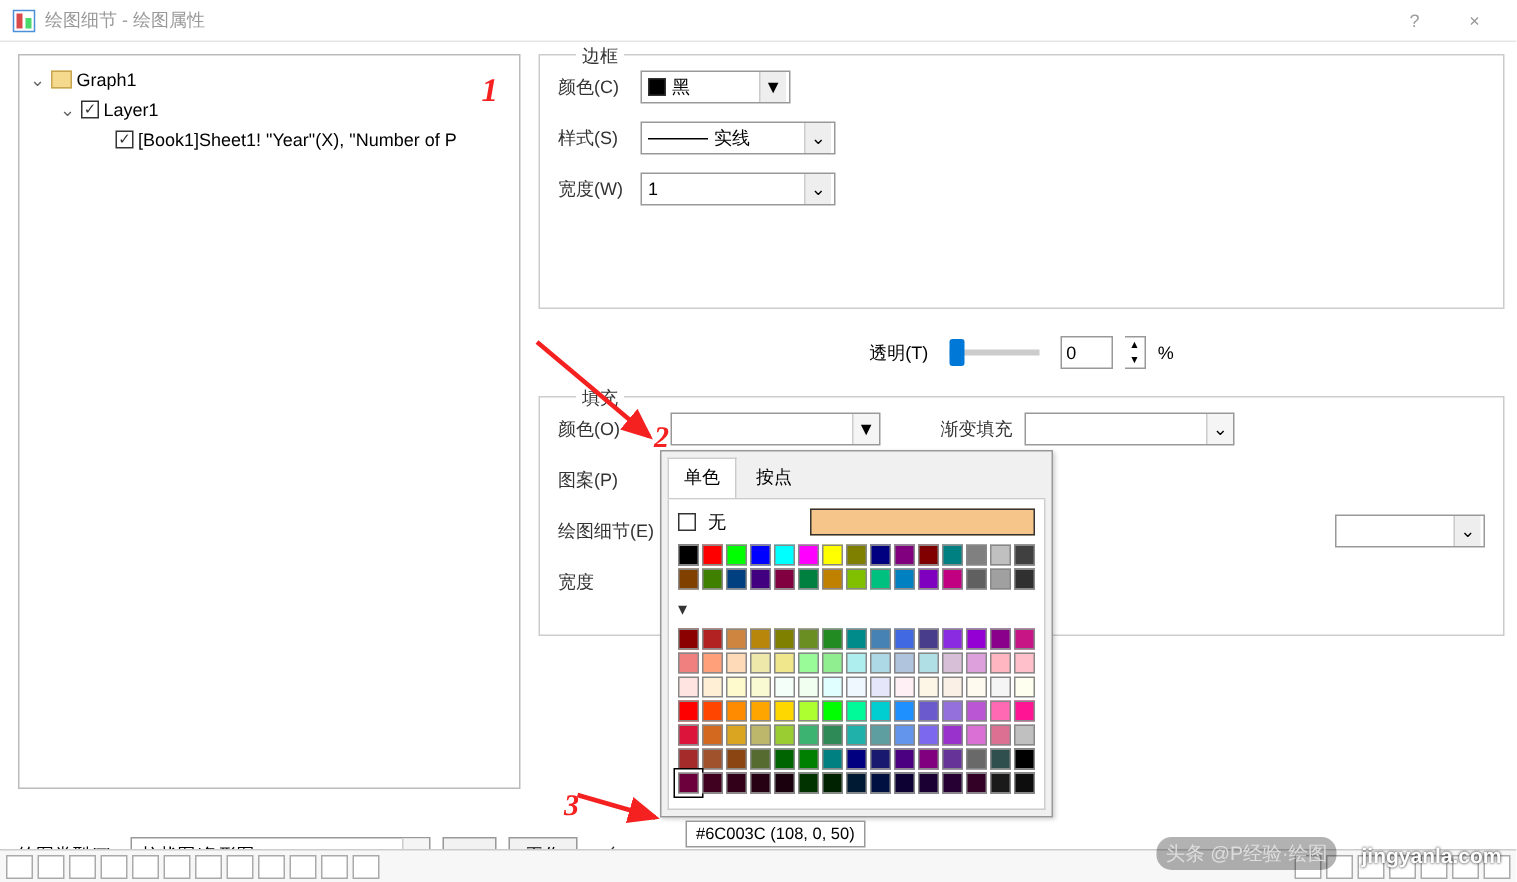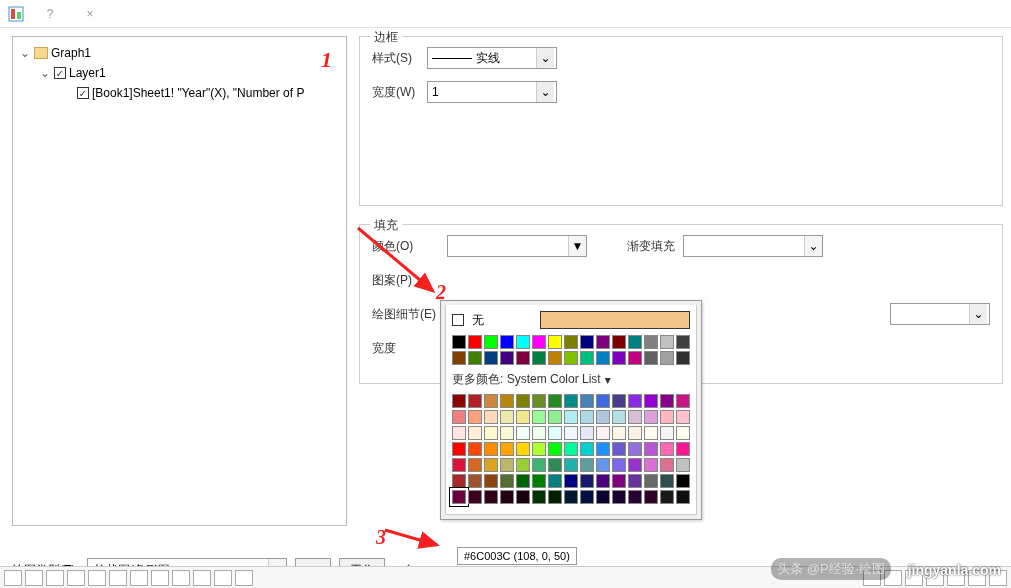--- a/index.html
+++ b/index.html
@@ -15,21 +15,21 @@
 .tree-item .chev { width: 12px; display: inline-block; text-align: center; color: #666; }
 .tree-item .folder { width: 14px; height: 12px; background: #f5d98c; border: 1px solid #c8a650; margin: 0 3px; }
 .tree-item .cb { width: 12px; height: 12px; border: 1px solid #333; margin: 0 3px; display: flex; align-items: center; justify-content: center; font-size: 10px; color: #333; }
 .tree-item.sel { background: #fff; }
 .red-1 { position: absolute; color: #f52020; font-size: 22px; font-weight: bold; right: 14px; top: 10px; font-family: "Times New Roman", serif; font-style: italic; }
 .right-panel { flex: 1; padding: 8px 8px 0 8px; position: relative; }
 .tabs { display: flex; border-bottom: 1px solid #ccc; margin-bottom: 6px; }
 .tab { padding: 4px 14px; color: #333; cursor: pointer; }
 .tab.active { border: 3px solid #f52020; border-bottom: 3px solid #f52020; background: #fff; position: relative; }
 .section-border { border: 1px solid #ccc; padding: 10px 12px 14px 12px; position: relative; margin-bottom: 18px; display: flex; }
-.section-label { position: absolute; top: -8px; left: 10px; background: #fff; padding: 0 4px; color: #333; }
+.section-label { position: absolute; top: -8px; left: 24px; background: #fff; padding: 0 4px; color: #333; }
 .form-row { display: flex; align-items: center; margin-bottom: 12px; height: 22px; }
 .form-row label { width: 55px; color: #333; }
 .select-box { border: 1px solid #999; height: 22px; display: flex; align-items: center; padding: 0 4px; background: #fff; min-width: 100px; position: relative; }
 .select-box .arrow { position: absolute; right: 2px; top: 0; width: 18px; height: 100%; display: flex; align-items: center; justify-content: center; background: #eee; border-left: 1px solid #ccc; }
 .select-box.wide { min-width: 130px; }
 .color-chip { width: 12px; height: 12px; background: #000; margin-right: 4px; border: 1px solid #333; }
 .preview-col { flex: 1; position: relative; }
 .preview-box { border: 1px solid #bbb; width: 200px; height: 130px; margin: 0 auto; display: flex; align-items: center; justify-content: center; }
 .preview-swatch { width: 150px; height: 100px; background: #f5c58a; border: 1px solid #000; }
 .transparency-row { display: flex; align-items: center; justify-content: center; gap: 8px; }
@@ -77,20 +77,21 @@
 <body>
 
 <div class="titlebar">
   <span class="icon">
     <svg viewBox="0 0 16 16">
         <rect x="1" y="1" width="14" height="14" fill="#fff" stroke="#4a90d9"></rect>
         <rect x="3" y="3" width="4" height="10" fill="#d94a4a"></rect>
         <rect x="9" y="6" width="4" height="7" fill="#4ad96a"></rect>
       </svg>
   </span>
+  <span class="title">绘图细节 - 绘图属性</span>
   <div class="btn">?</div>
   <div class="btn">×</div>
 </div>
 
 <div class="main">
 
   <div class="tree-panel">
     <div class="tree-content">
       <div class="tree-item">
         <span class="chev">⌄</span>
@@ -109,37 +110,57 @@
     </div>
     <span class="red-1">1</span>
   </div>
 
   <div class="right-panel">
 
     <div class="section-border" style="height:170px">
       <div style="width:230px">
         <span class="section-label">边框</span>
         <div class="form-row">
+          <label>颜色(C)</label>
+          <div class="select-box">
+            <span class="color-chip"></span>
+            <span>黑</span>
+            <span class="arrow">▼</span>
+          </div>
+        </div>
+        <div class="form-row">
           <label>样式(S)</label>
           <div class="select-box wide">
             <span class="line-preview"></span>
             <span>实线</span>
             <span class="arrow">⌄</span>
           </div>
         </div>
         <div class="form-row">
           <label>宽度(W)</label>
           <div class="select-box wide">
             <span>1</span>
             <span class="arrow">⌄</span>
           </div>
         </div>
       </div>
     </div>
 
+    <div class="transparency-row">
+      <label>透明(T)</label>
+      <div class="slider-track">
+        <div class="slider-thumb"></div>
+      </div>
+      <input class="num-input" value="0" style="">
+      <div class="spinner">
+          <div>▲</div>
+          <div>▼</div>
+        </div>
+      <span>%</span>
+    </div>
 
     <div class="section-border fill-section" style="margin-top:18px;height:160px">
       <span class="section-label">填充</span>
       <div class="fill-rows" style="width:100%">
         <div class="form-row">
           <label>颜色(O)</label>
           <div class="select-box widesel">
               <span class="arrow">▼</span>
             </div>
           <label style="width:auto;margin-left:40px">渐变填充</label>
@@ -179,20 +200,24 @@
   <defs>
       <marker id="ah2" markerWidth="8" markerHeight="8" refX="6" refY="3" orient="auto">
         <path d="M0,0 L7,3 L0,6 Z" fill="#f52020"></path>
       </marker>
     </defs>
   <line x1="3" y1="3" x2="55" y2="18" stroke="#f52020" stroke-width="3" marker-end="url(#ah2)"></line>
 </svg>
 <span class="red-3">3</span>
 
 <div class="color-popup">
+  <div class="color-tabs">
+    <div class="color-tab">单色</div>
+    <div class="color-tab inactive">按点</div>
+  </div>
   <div class="color-body">
     <div class="none-row">
       <span class="none-cb"></span>
       <span>无</span>
       <div class="big-swatch"></div>
     </div>
     <div class="color-grid" id="grid1">
         <div class="color-cell" style="background: rgb(0, 0, 0);"></div>
         <div class="color-cell" style="background: rgb(255, 0, 0);"></div>
         <div class="color-cell" style="background: rgb(0, 255, 0);"></div>
@@ -218,21 +243,20 @@
         <div class="color-cell" style="background: rgb(128, 192, 0);"></div>
         <div class="color-cell" style="background: rgb(0, 192, 128);"></div>
         <div class="color-cell" style="background: rgb(0, 128, 192);"></div>
         <div class="color-cell" style="background: rgb(128, 0, 192);"></div>
         <div class="color-cell" style="background: rgb(192, 0, 128);"></div>
         <div class="color-cell" style="background: rgb(96, 96, 96);"></div>
         <div class="color-cell" style="background: rgb(160, 160, 160);"></div>
         <div class="color-cell" style="background: rgb(48, 48, 48);"></div>
       </div>
     <div class="more-row">
-      <span>更多颜色: System Color List</span>
       <span>▾</span>
     </div>
     <div class="color-grid2" id="grid2">
         <div class="color-cell" style="background: rgb(139, 0, 0);"></div>
         <div class="color-cell" style="background: rgb(178, 34, 34);"></div>
         <div class="color-cell" style="background: rgb(205, 133, 63);"></div>
         <div class="color-cell" style="background: rgb(184, 134, 11);"></div>
         <div class="color-cell" style="background: rgb(128, 128, 0);"></div>
         <div class="color-cell" style="background: rgb(107, 142, 35);"></div>
         <div class="color-cell" style="background: rgb(34, 139, 34);"></div>

